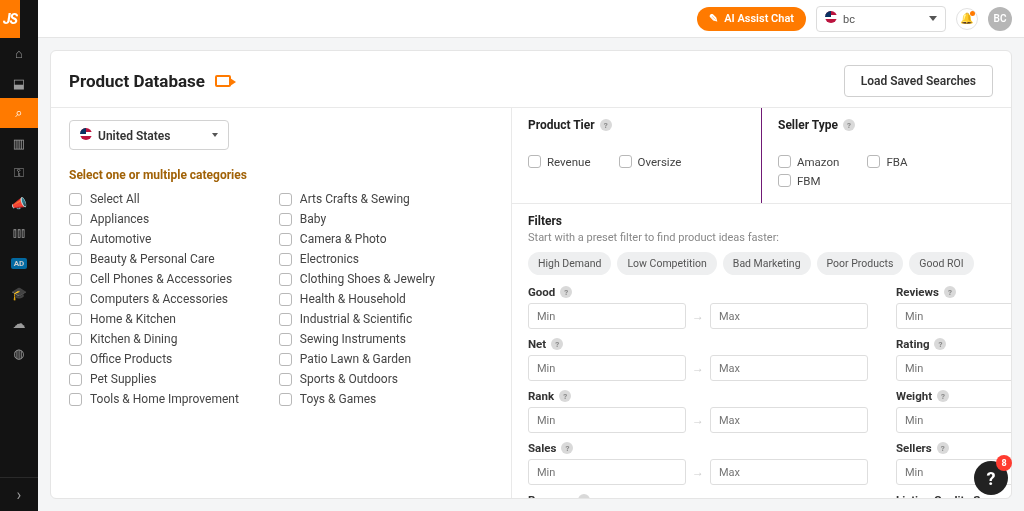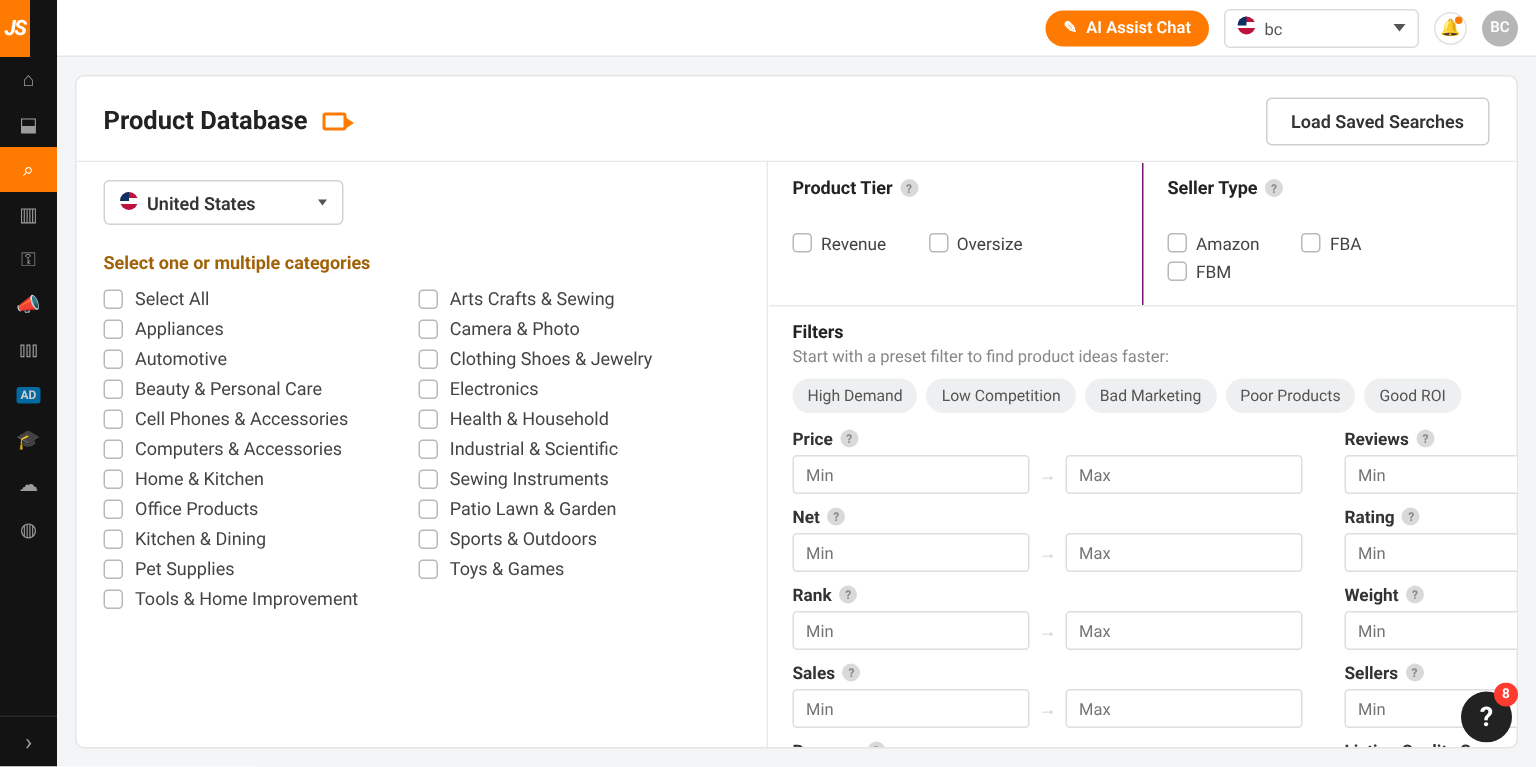--- a/index.html
+++ b/index.html
@@ -174,51 +174,55 @@
               <div class="cb-row">
                 <span class="cb"></span>
                 <span>Computers &amp; Accessories</span>
               </div>
               <div class="cb-row">
                 <span class="cb"></span>
                 <span>Home &amp; Kitchen</span>
               </div>
               <div class="cb-row">
                 <span class="cb"></span>
+                <span>Kitchen &amp; Dining</span>
+              </div>
+              <div class="cb-row">
+                <span class="cb"></span>
                 <span>Office Products</span>
               </div>
               <div class="cb-row">
                 <span class="cb"></span>
-                <span>Kitchen &amp; Dining</span>
-              </div>
-              <div class="cb-row">
-                <span class="cb"></span>
                 <span>Pet Supplies</span>
               </div>
               <div class="cb-row">
                 <span class="cb"></span>
                 <span>Tools &amp; Home Improvement</span>
               </div>
             </div>
           <div class="cat-col" id="cat-col-2">
               <div class="cb-row">
                 <span class="cb"></span>
                 <span>Arts Crafts &amp; Sewing</span>
               </div>
               <div class="cb-row">
                 <span class="cb"></span>
+                <span>Baby</span>
+              </div>
+              <div class="cb-row">
+                <span class="cb"></span>
                 <span>Camera &amp; Photo</span>
               </div>
               <div class="cb-row">
                 <span class="cb"></span>
+                <span>Electronics</span>
+              </div>
+              <div class="cb-row">
+                <span class="cb"></span>
                 <span>Clothing Shoes &amp; Jewelry</span>
-              </div>
-              <div class="cb-row">
-                <span class="cb"></span>
-                <span>Electronics</span>
               </div>
               <div class="cb-row">
                 <span class="cb"></span>
                 <span>Health &amp; Household</span>
               </div>
               <div class="cb-row">
                 <span class="cb"></span>
                 <span>Industrial &amp; Scientific</span>
               </div>
               <div class="cb-row">
@@ -283,21 +287,21 @@
               <div class="pill">High Demand</div>
               <div class="pill">Low Competition</div>
               <div class="pill">Bad Marketing</div>
               <div class="pill">Poor Products</div>
               <div class="pill">Good ROI</div>
             </div>
 
           <div class="metric-grid" id="metric-grid">
               <div class="metric">
                 <div class="metric-label">
-                  <span>Price</span>
+                  <span>Good</span>
                   <span class="help">?</span>
                 </div>
                 <div class="range-row">
                   <input class="range-input" placeholder="Min" style="">
                   <span class="arrow">→</span>
                   <input class="range-input" placeholder="Max" style="">
                 </div>
               </div>
               <div class="metric">
                 <div class="metric-label">

